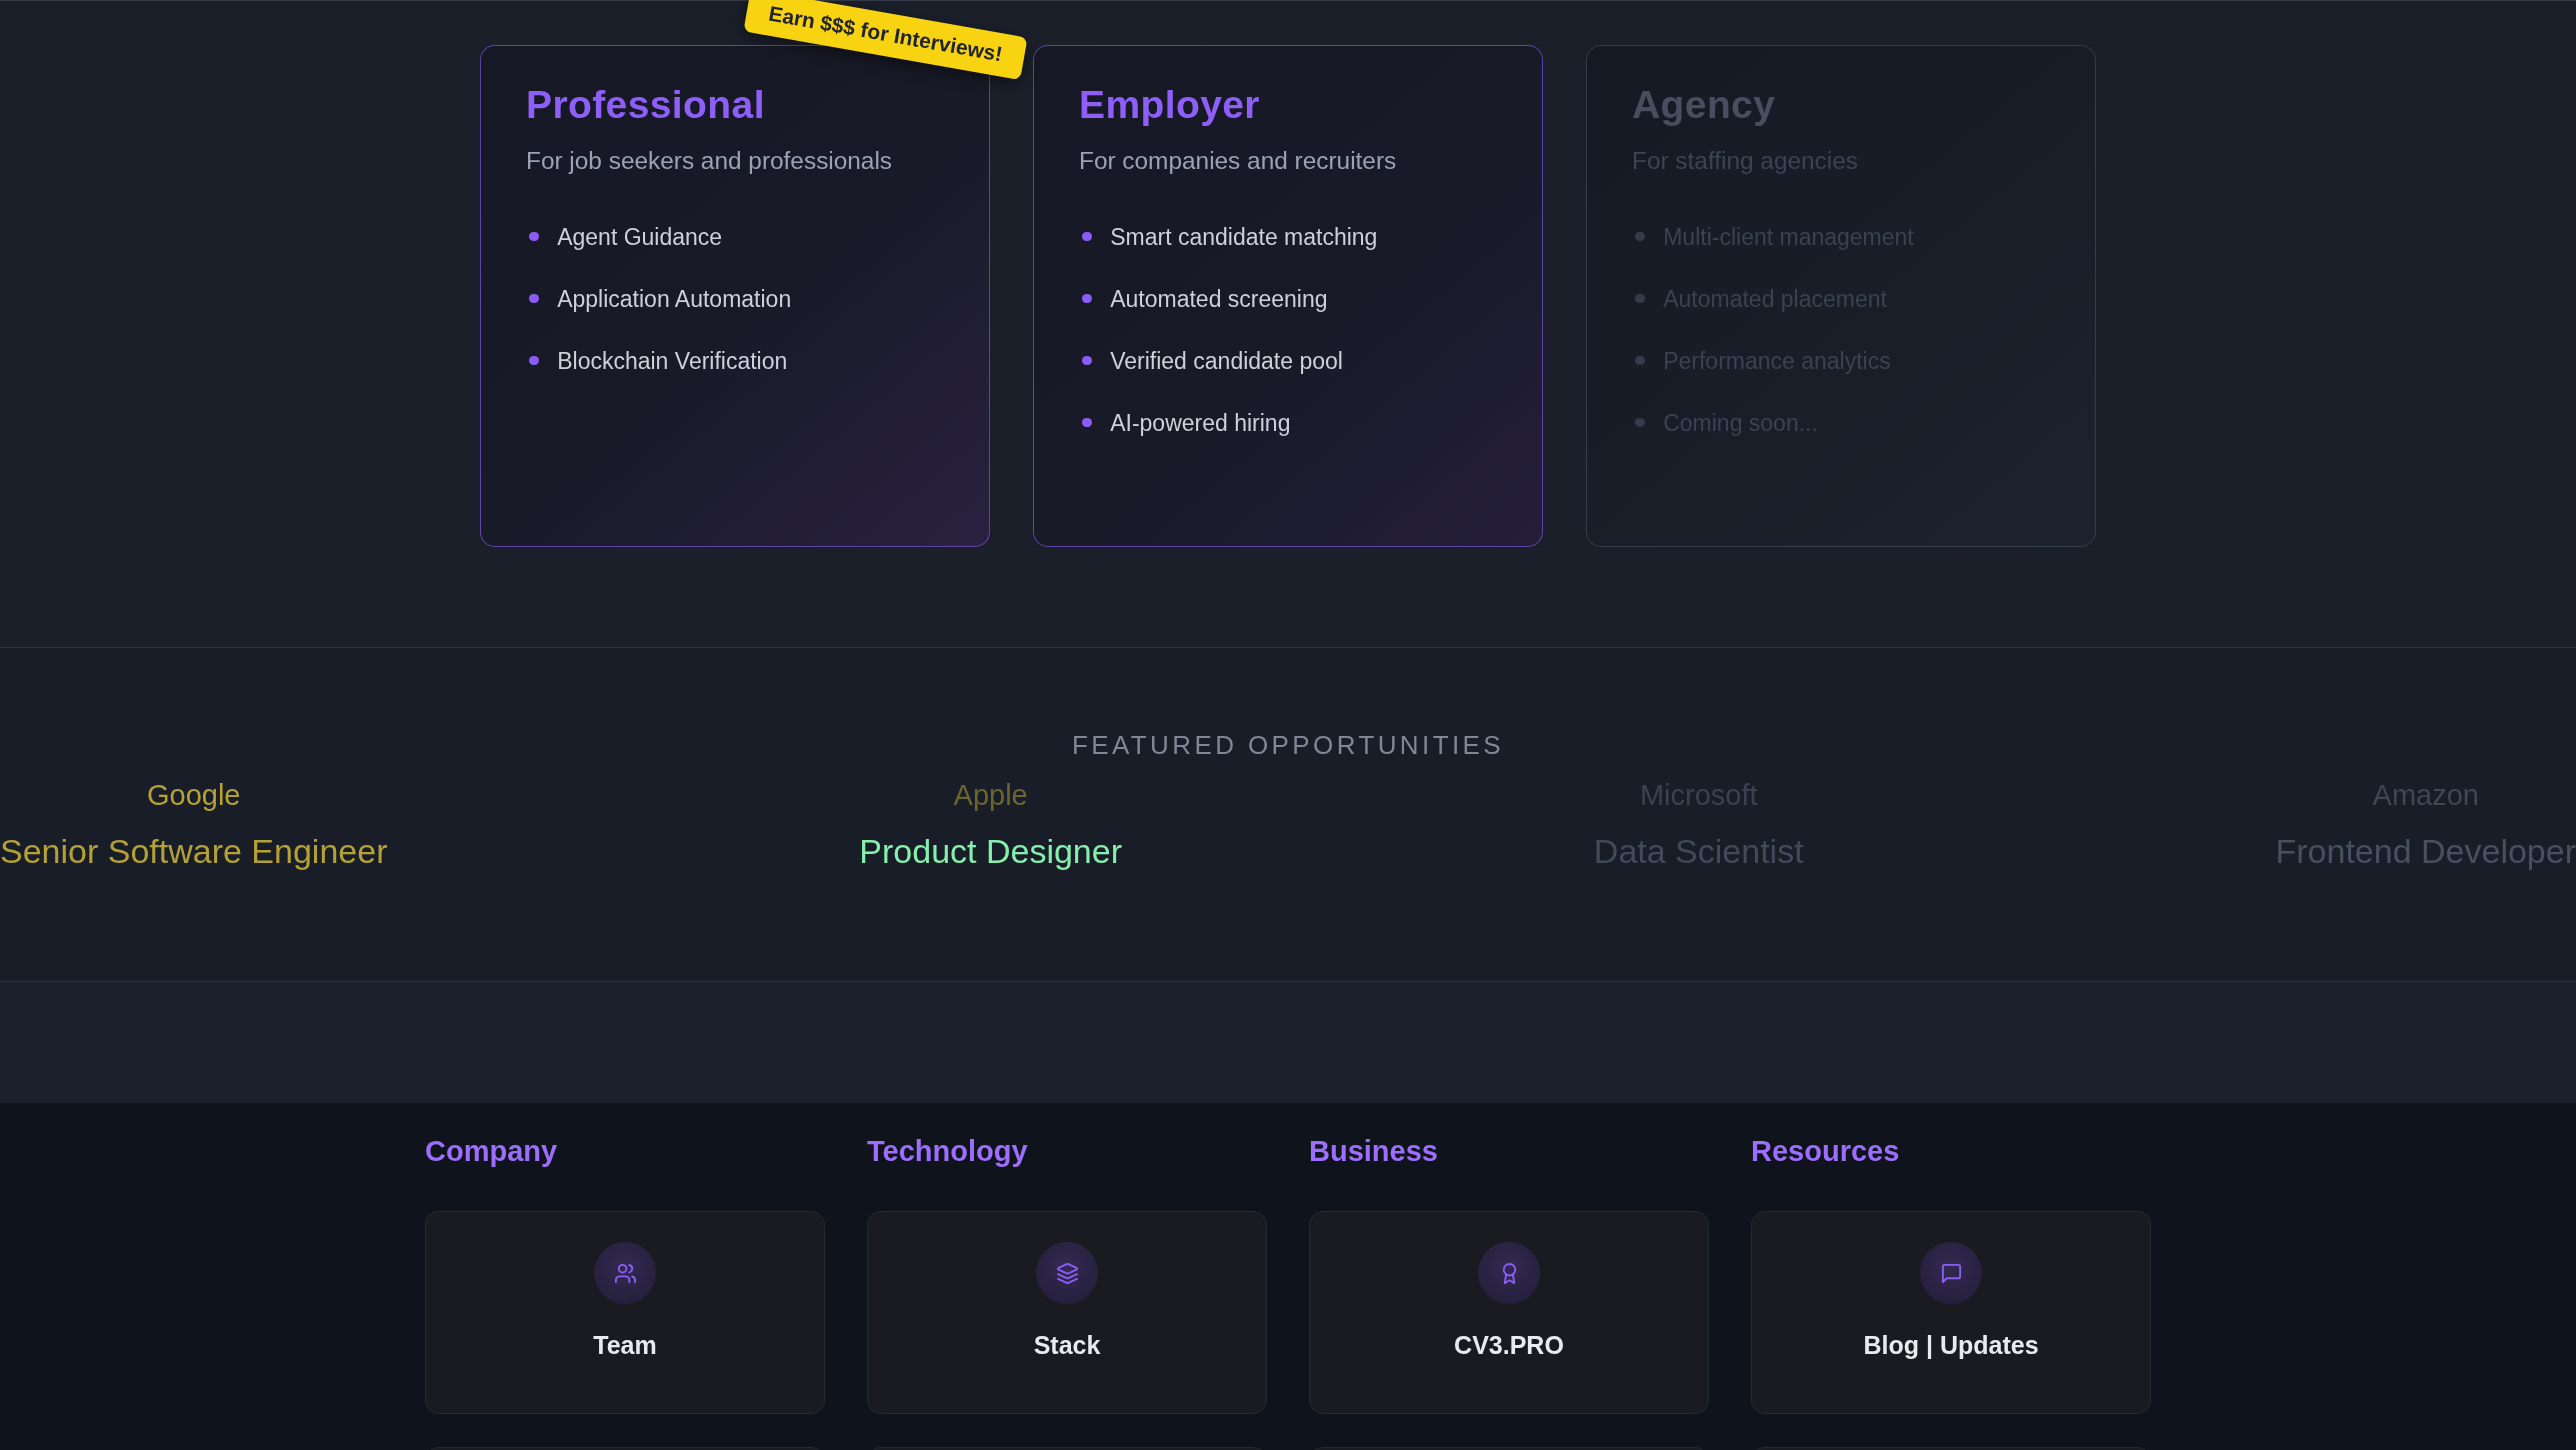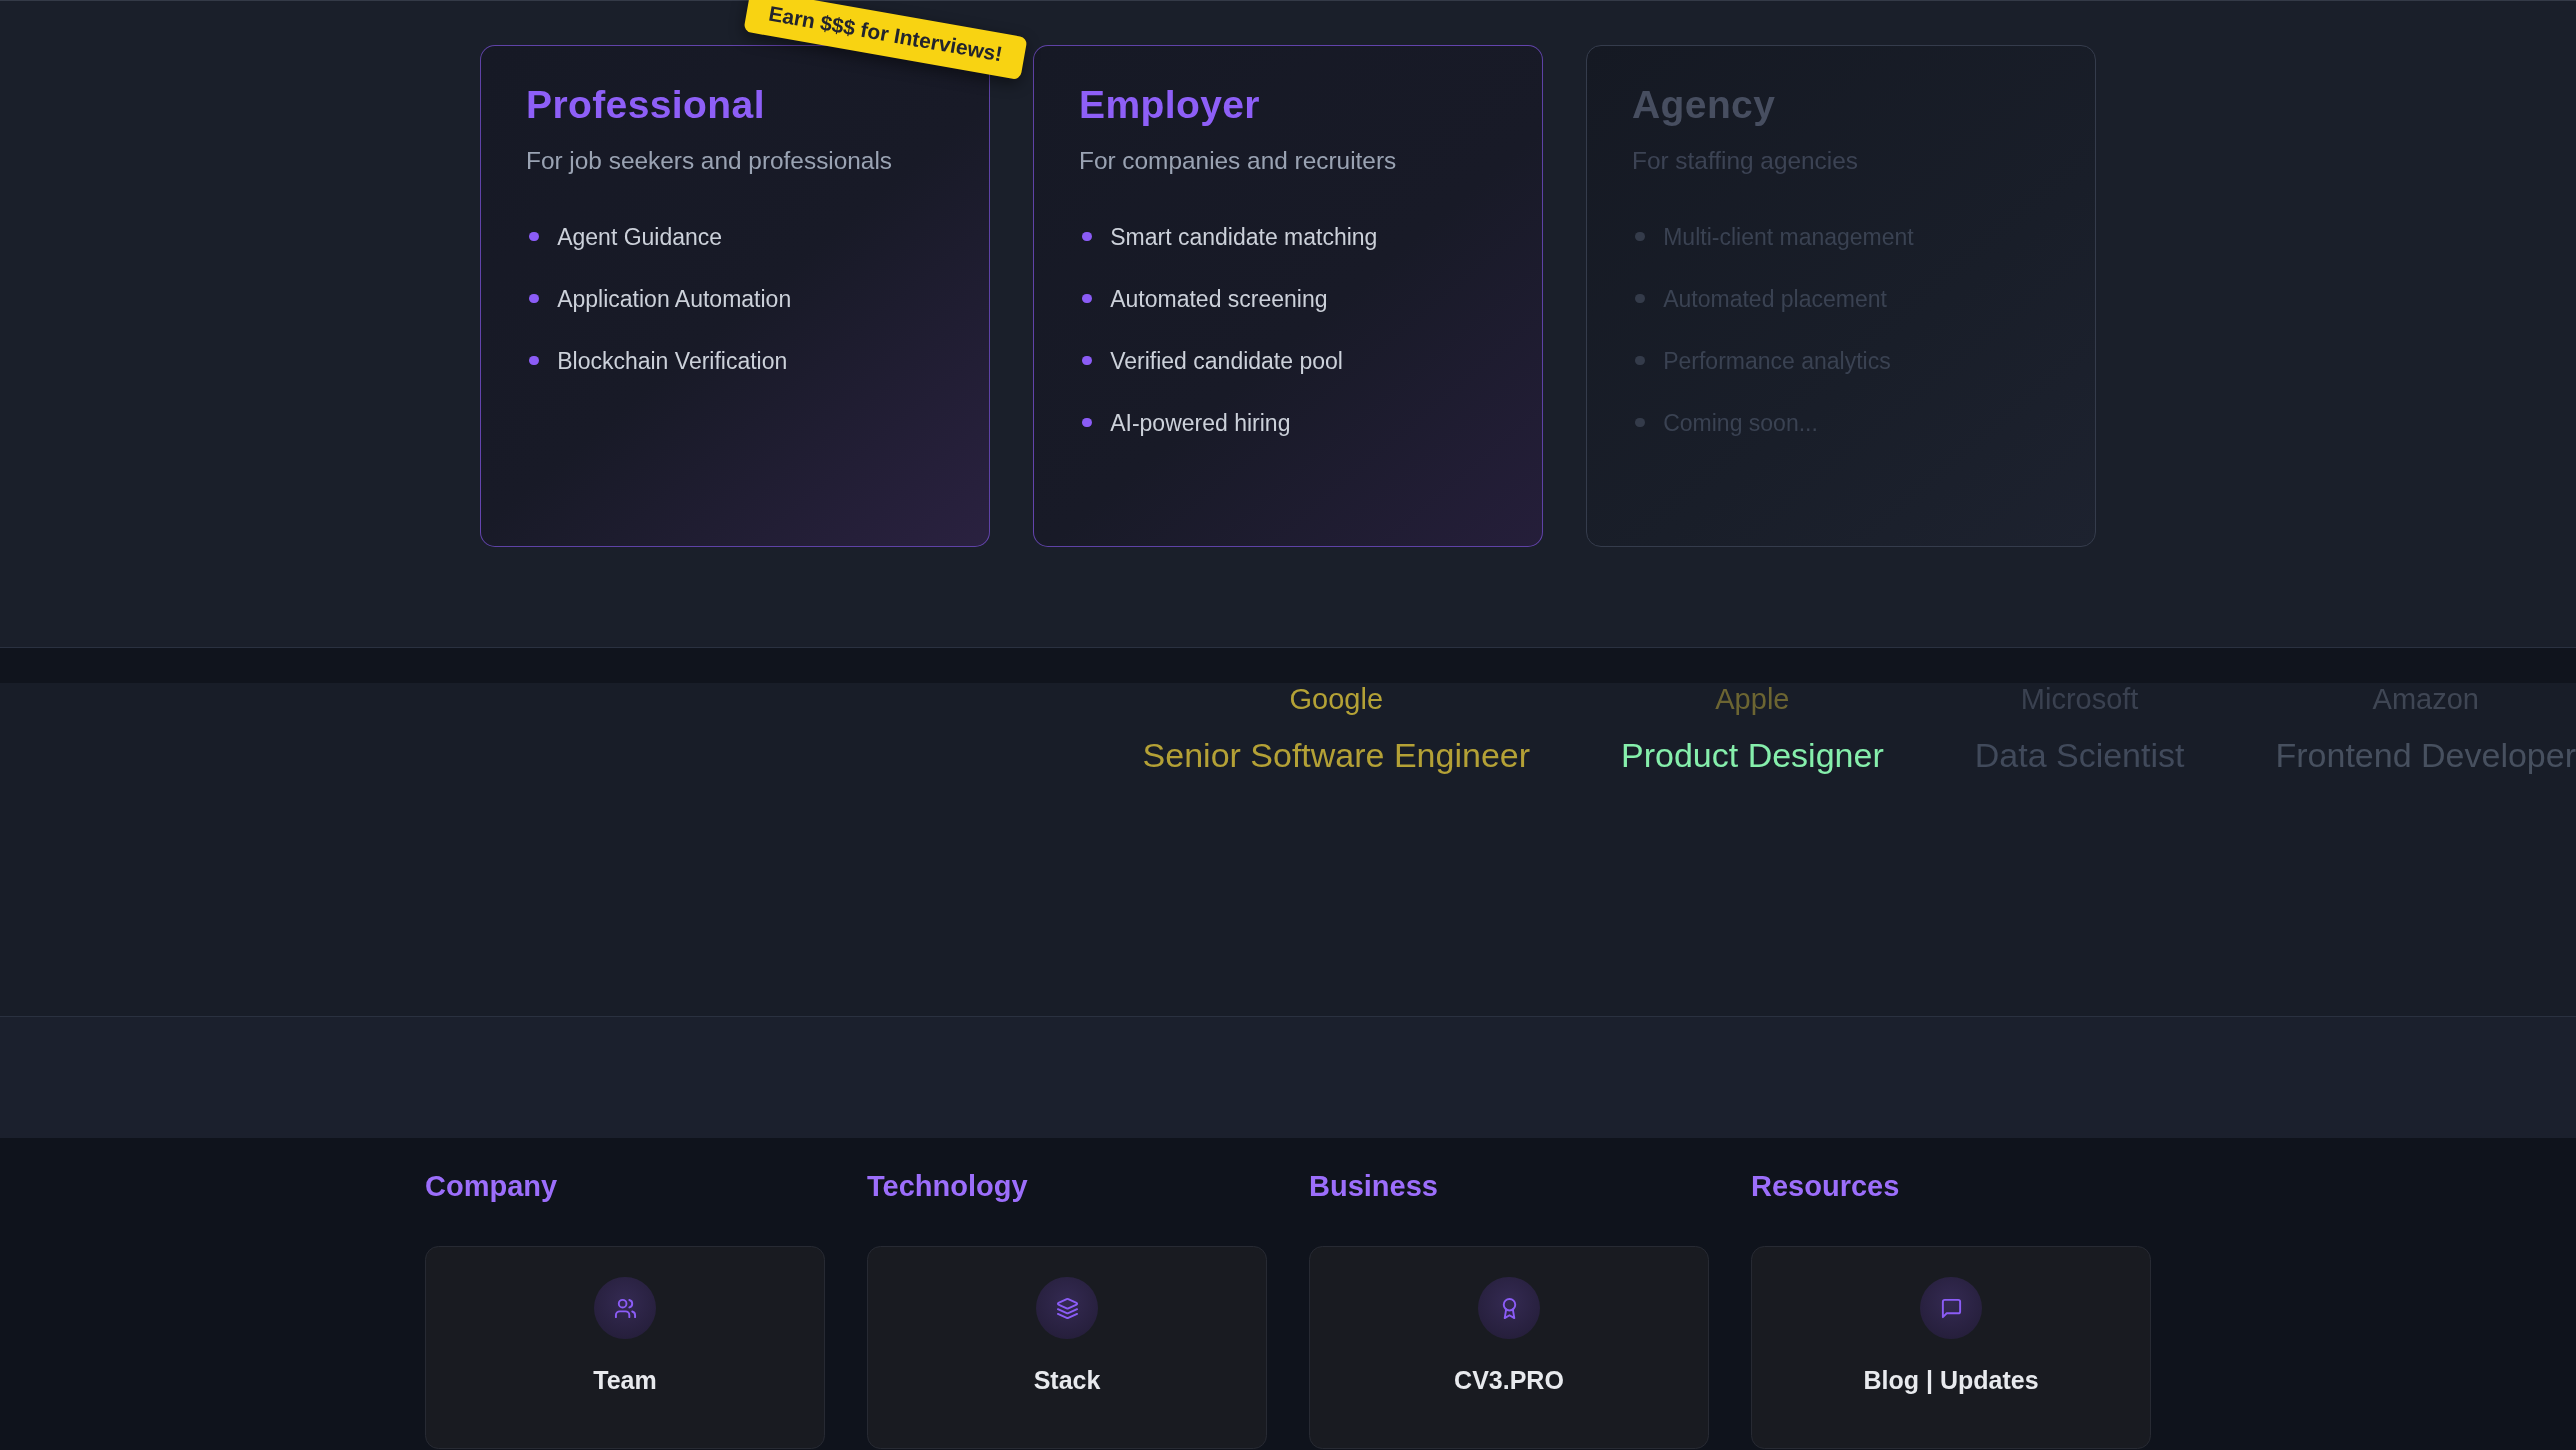--- a/index.html
+++ b/index.html
@@ -60,21 +60,21 @@
     white-space:nowrap; z-index:5;
   }
 
   
   .featured { height:333px; background:#181d28; text-align:center; }
   .featured-heading {
     padding-top:82px; font-size:26px; letter-spacing:3.4px;
     color:#7e8798; font-weight:400;
   }
   .jobs {
-    margin-top:35px; display:flex; justify-content:flex-end;
+    margin-top:18px; display:flex; justify-content:space-between;
     align-items:flex-start; gap:91px;
   }
   .job { display:flex; flex-direction:column; align-items:center; }
   .job .company { font-size:29px; margin-bottom:20px; }
   .job .role { font-size:34px; white-space:nowrap; }
   .job-0 .company { color:#b4a236; } .job-0 .role { color:#b4a136; }
   .job-1 .company { color:#6c6532; } .job-1 .role { color:#86efac; }
   .job-2 .company { color:#3a4150; } .job-2 .role { color:#414a5b; }
   .job-3 .company { color:#3f4654; } .job-3 .role { color:#47505f; }
 
@@ -184,20 +184,21 @@
               <span class="dot"></span>
               <span>Coming soon...</span>
             </li>
         </ul>
       </article>
 
     </div>
   </section>
 
   <section class="featured">
+    <div class="featured-heading">FEATURED OPPORTUNITIES</div>
     <div class="jobs">
       <div class="job job-0">
         <span class="company">Google</span>
         <span class="role">Senior Software Engineer</span>
       </div>
       <div class="job job-1">
         <span class="company">Apple</span>
         <span class="role">Product Designer</span>
       </div>
       <div class="job job-2">

